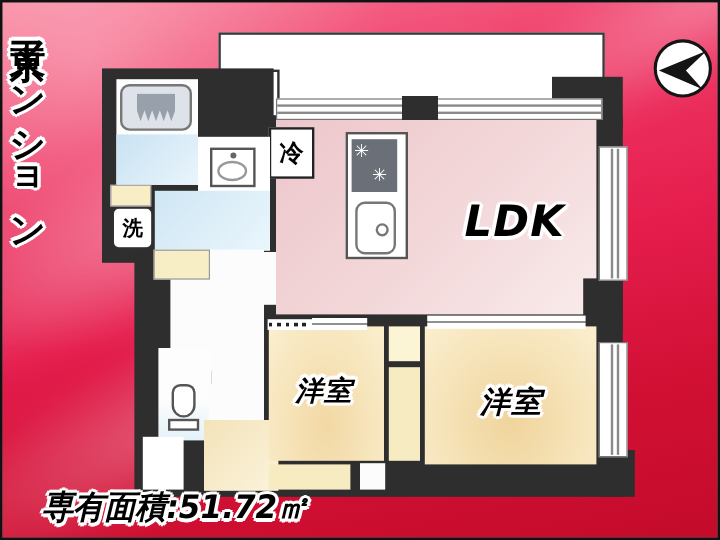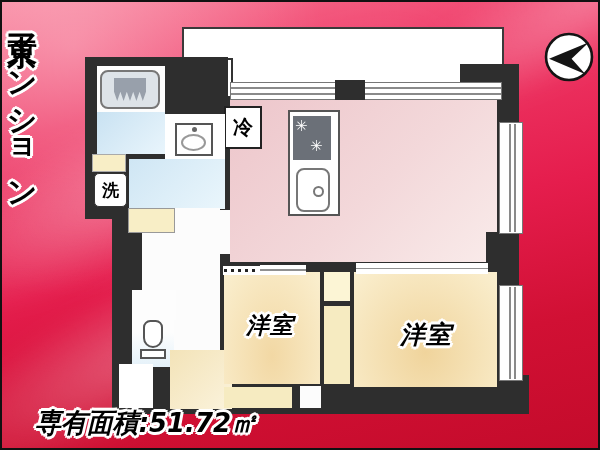--- a/index.html
+++ b/index.html
@@ -64,20 +64,21 @@
   <div class="abs" style="left:286px;top:108px;width:52px;height:106px;background:#fff;border:2px solid #555;box-sizing:border-box;">
     <div class="abs" style="left:3px;top:4px;width:38px;height:44px;background:#6b7078;color:#fff;">
       <span class="abs" style="left:2px;top:1px;font-size:15px;">✳</span>
       <span class="abs" style="left:17px;top:21px;font-size:15px;">✳</span>
     </div>
     <div class="abs" style="left:6px;top:56px;width:34px;height:44px;background:#fff;border:2px solid #777;border-radius:8px;box-sizing:border-box;">
       <div class="abs" style="right:4px;top:16px;width:7px;height:7px;border:2px solid #777;border-radius:50%;"></div>
     </div>
   </div>
 
+  <div class="otext room-label abs" style="left:385px;top:163px;font-size:36px;">LDK</div>
 
   <div class="abs" style="left:95px;top:64px;width:68px;height:88px;background:#fdfdfd;">
     <div class="abs" style="left:0;top:46px;width:68px;height:42px;background:linear-gradient(135deg,#c9e2f2,#e9f5fc);"></div>
     <div class="abs" style="left:3px;top:4px;width:60px;height:39px;background:#dde3e8;border:2px solid #777;border-radius:8px;box-sizing:border-box;">
       <div class="abs" style="left:12px;top:6px;width:32px;height:23px;background:#98a0ab;clip-path:polygon(0 0,100% 0,100% 60%,90% 100%,80% 60%,70% 100%,60% 60%,50% 100%,40% 60%,30% 100%,20% 60%,10% 100%,0 60%);"></div>
     </div>
   </div>
 
   <div class="abs" style="left:163px;top:112px;width:60px;height:46px;background:#fff;">
     <div class="abs" style="left:10px;top:9px;width:38px;height:33px;background:#fff;border:2px solid #555;box-sizing:border-box;">

